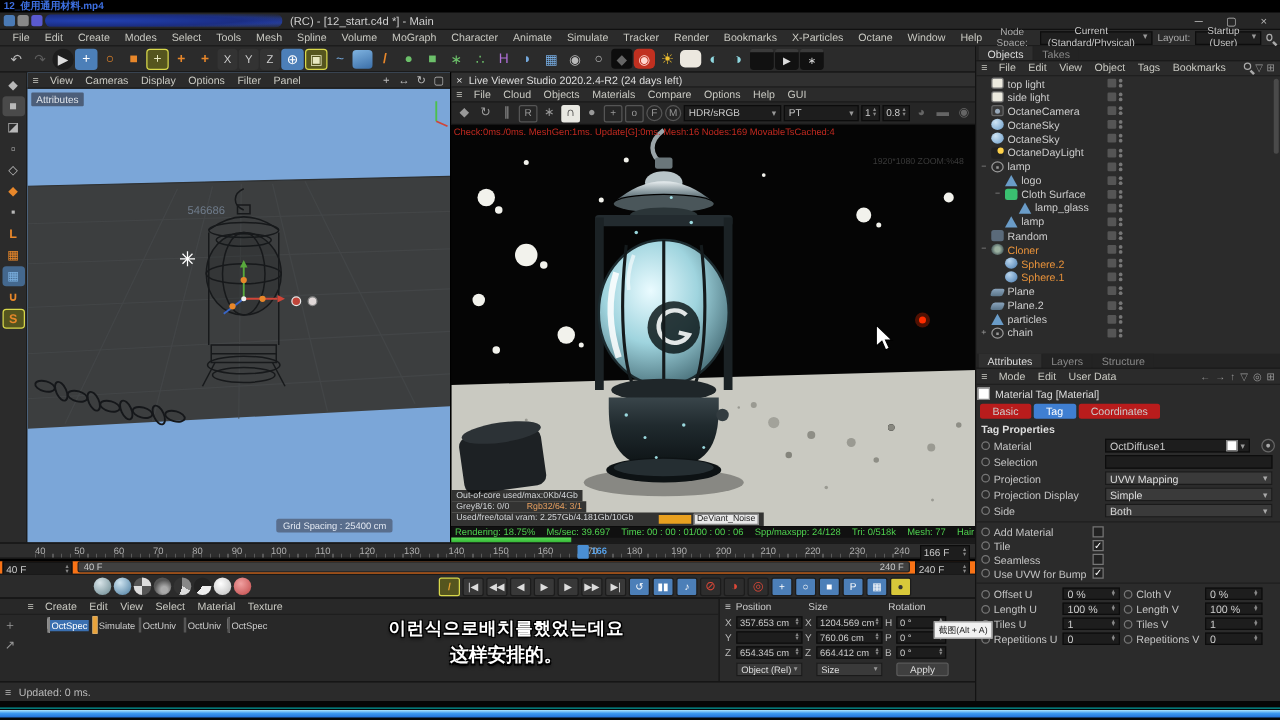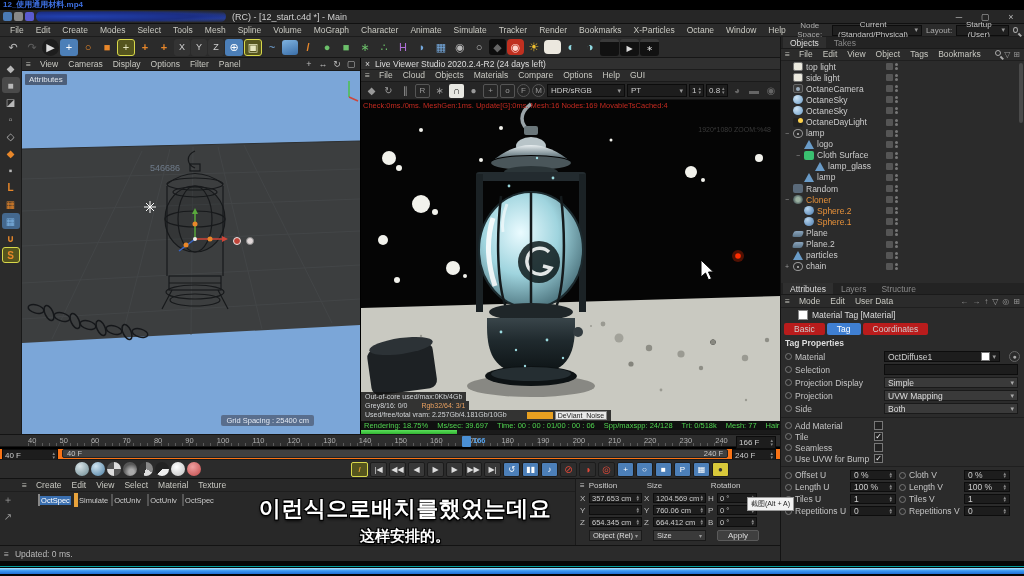--- a/index.html
+++ b/index.html
@@ -123,21 +123,21 @@
   .i-poly { width:0; height:0; border-left:5px solid transparent; border-right:5px solid transparent; border-bottom:9px solid #6a9cc8; border-radius:0; background:none; }
   .i-cloth { background:#3ac070; border-radius:2px; }
   .i-rand { background:#5a6a7a; border-radius:2px; }
   .i-cloner { background:radial-gradient(circle,#9ab0a0 30%,#47585a 75%); border-radius:50%; }
   .i-sphere { border-radius:50%; background:radial-gradient(circle at 35% 30%,#b8d4ec,#4a7cb0); }
   .i-plane { background:linear-gradient(180deg,#8aa4bc,#5a7488); height:6px; margin-top:2px; transform:skewX(-20deg); }
 
   
   .attrhdr { height:13px; display:flex; align-items:center; border-bottom:1px solid #1f1f1f; }
   .attrhdr .nav { margin-left:auto; display:flex; gap:4px; padding-right:4px; color:#999; font-size:8px; }
-  #tagtitle { height:14px; display:flex; align-items:center; gap:4px; padding-left:17px; font-size:8.5px; color:#ddd; }
+  #tagtitle { height:14px; display:flex; align-items:center; gap:4px; padding-left:1px; font-size:8.5px; color:#ddd; }
   .tagswatch { width:10px; height:10px; background:#fff; border:1px solid #888; }
   .subtabs { display:flex; gap:2px; padding-left:3px; height:13px; align-items:center; }
   .stab { padding:0 10px; font-size:8.5px; line-height:12px; background:#b91c1c; color:#ccc; border-radius:2px; }
   .stab.on { background:#3f7fd2; color:#fff; }
   .secttitle { font-size:8.5px; font-weight:bold; color:#ddd; padding:3px 0 2px 4px; }
   .arow { display:flex; align-items:center; height:13px; padding-left:4px; gap:3px; font-size:8.5px; }
   .adot { width:7px; height:7px; border:1px solid #777; border-radius:50%; flex:none; }
   .albl { width:86px; color:#c4c4c4; white-space:nowrap; flex:none; }
   .albl.short { width:76px; }
   .afield { flex:1; margin-right:6px; background:#1d1d1d; border:1px solid #0d0d0d; height:11px; display:flex; align-items:center; padding:0 3px; color:#ccc; }
@@ -209,21 +209,21 @@
   .cselect { background:#3a3a3a; border:1px solid #1a1a1a; height:11px; display:flex; align-items:center; padding:0 3px; color:#ddd; font-size:7.5px; }
   .applybtn { background:#3f3f3f; border:1px solid #5a5a5a; border-radius:2px; height:11px; display:flex; align-items:center; justify-content:center; color:#ddd; font-size:8px; }
 
   
   #videobar { left:0; top:561px; width:1024px; height:15px; background:#060606; }
   #videobar .bar { position:absolute; left:0; right:0; top:7px; height:6px; background:linear-gradient(180deg,#aee6ff 0%,#3e9af2 45%,#2070d8 100%); }
   #videobar .lineabove { position:absolute; left:0; right:0; top:5px; height:1px; background:#0ff; opacity:.6; }
 
   
   #subs { left:105px; top:494px; width:600px; text-align:center; z-index:20; color:#fff; font-weight:bold; pointer-events:none; }
-  #subs .l1 { font-size:22px; letter-spacing:.5px; text-shadow:-1px -1px 0 #000,1px -1px 0 #000,-1px 1px 0 #000,1px 1px 0 #000,0 2px 3px #000; }
+  #subs .l1 { font-size:14px; letter-spacing:.5px; text-shadow:-1px -1px 0 #000,1px -1px 0 #000,-1px 1px 0 #000,1px 1px 0 #000,0 2px 3px #000; }
   #subs .l2 { font-size:15px; margin-top:3px; text-shadow:-1px -1px 0 #000,1px -1px 0 #000,-1px 1px 0 #000,1px 1px 0 #000,0 2px 3px #000; }
   #tooltip { left:747px; top:497px; background:#f2f2f2; color:#222; border:1px solid #999; font-size:7px; padding:1px 3px; z-index:25; }
 
   .scrollbar { position:absolute; right:1px; top:2px; width:4px; height:60px; background:#4a4a4a; border-radius:2px; }
 </style>
 </head>
 <body>
 
 <div class="abs" id="video-title">12_使用通用材料.mp4</div>
 
@@ -987,31 +987,31 @@
       </span>
     <span class="roundbtn">●</span>
   </div>
   <div class="arow">
     <span class="adot"></span>
     <span class="albl">Selection</span>
     <span class="afield"></span>
   </div>
   <div class="arow">
     <span class="adot"></span>
+    <span class="albl">Projection</span>
+    <span class="aselect">
+        <span>UVW Mapping</span>
+        <span class="ch">▾</span>
+      </span>
+  </div>
+  <div class="arow">
+    <span class="adot"></span>
     <span class="albl">Projection Display</span>
     <span class="aselect">
         <span>Simple</span>
-        <span class="ch">▾</span>
-      </span>
-  </div>
-  <div class="arow">
-    <span class="adot"></span>
-    <span class="albl">Projection</span>
-    <span class="aselect">
-        <span>UVW Mapping</span>
         <span class="ch">▾</span>
       </span>
   </div>
   <div class="arow">
     <span class="adot"></span>
     <span class="albl">Side</span>
     <span class="aselect">
         <span>Both</span>
         <span class="ch">▾</span>
       </span>

